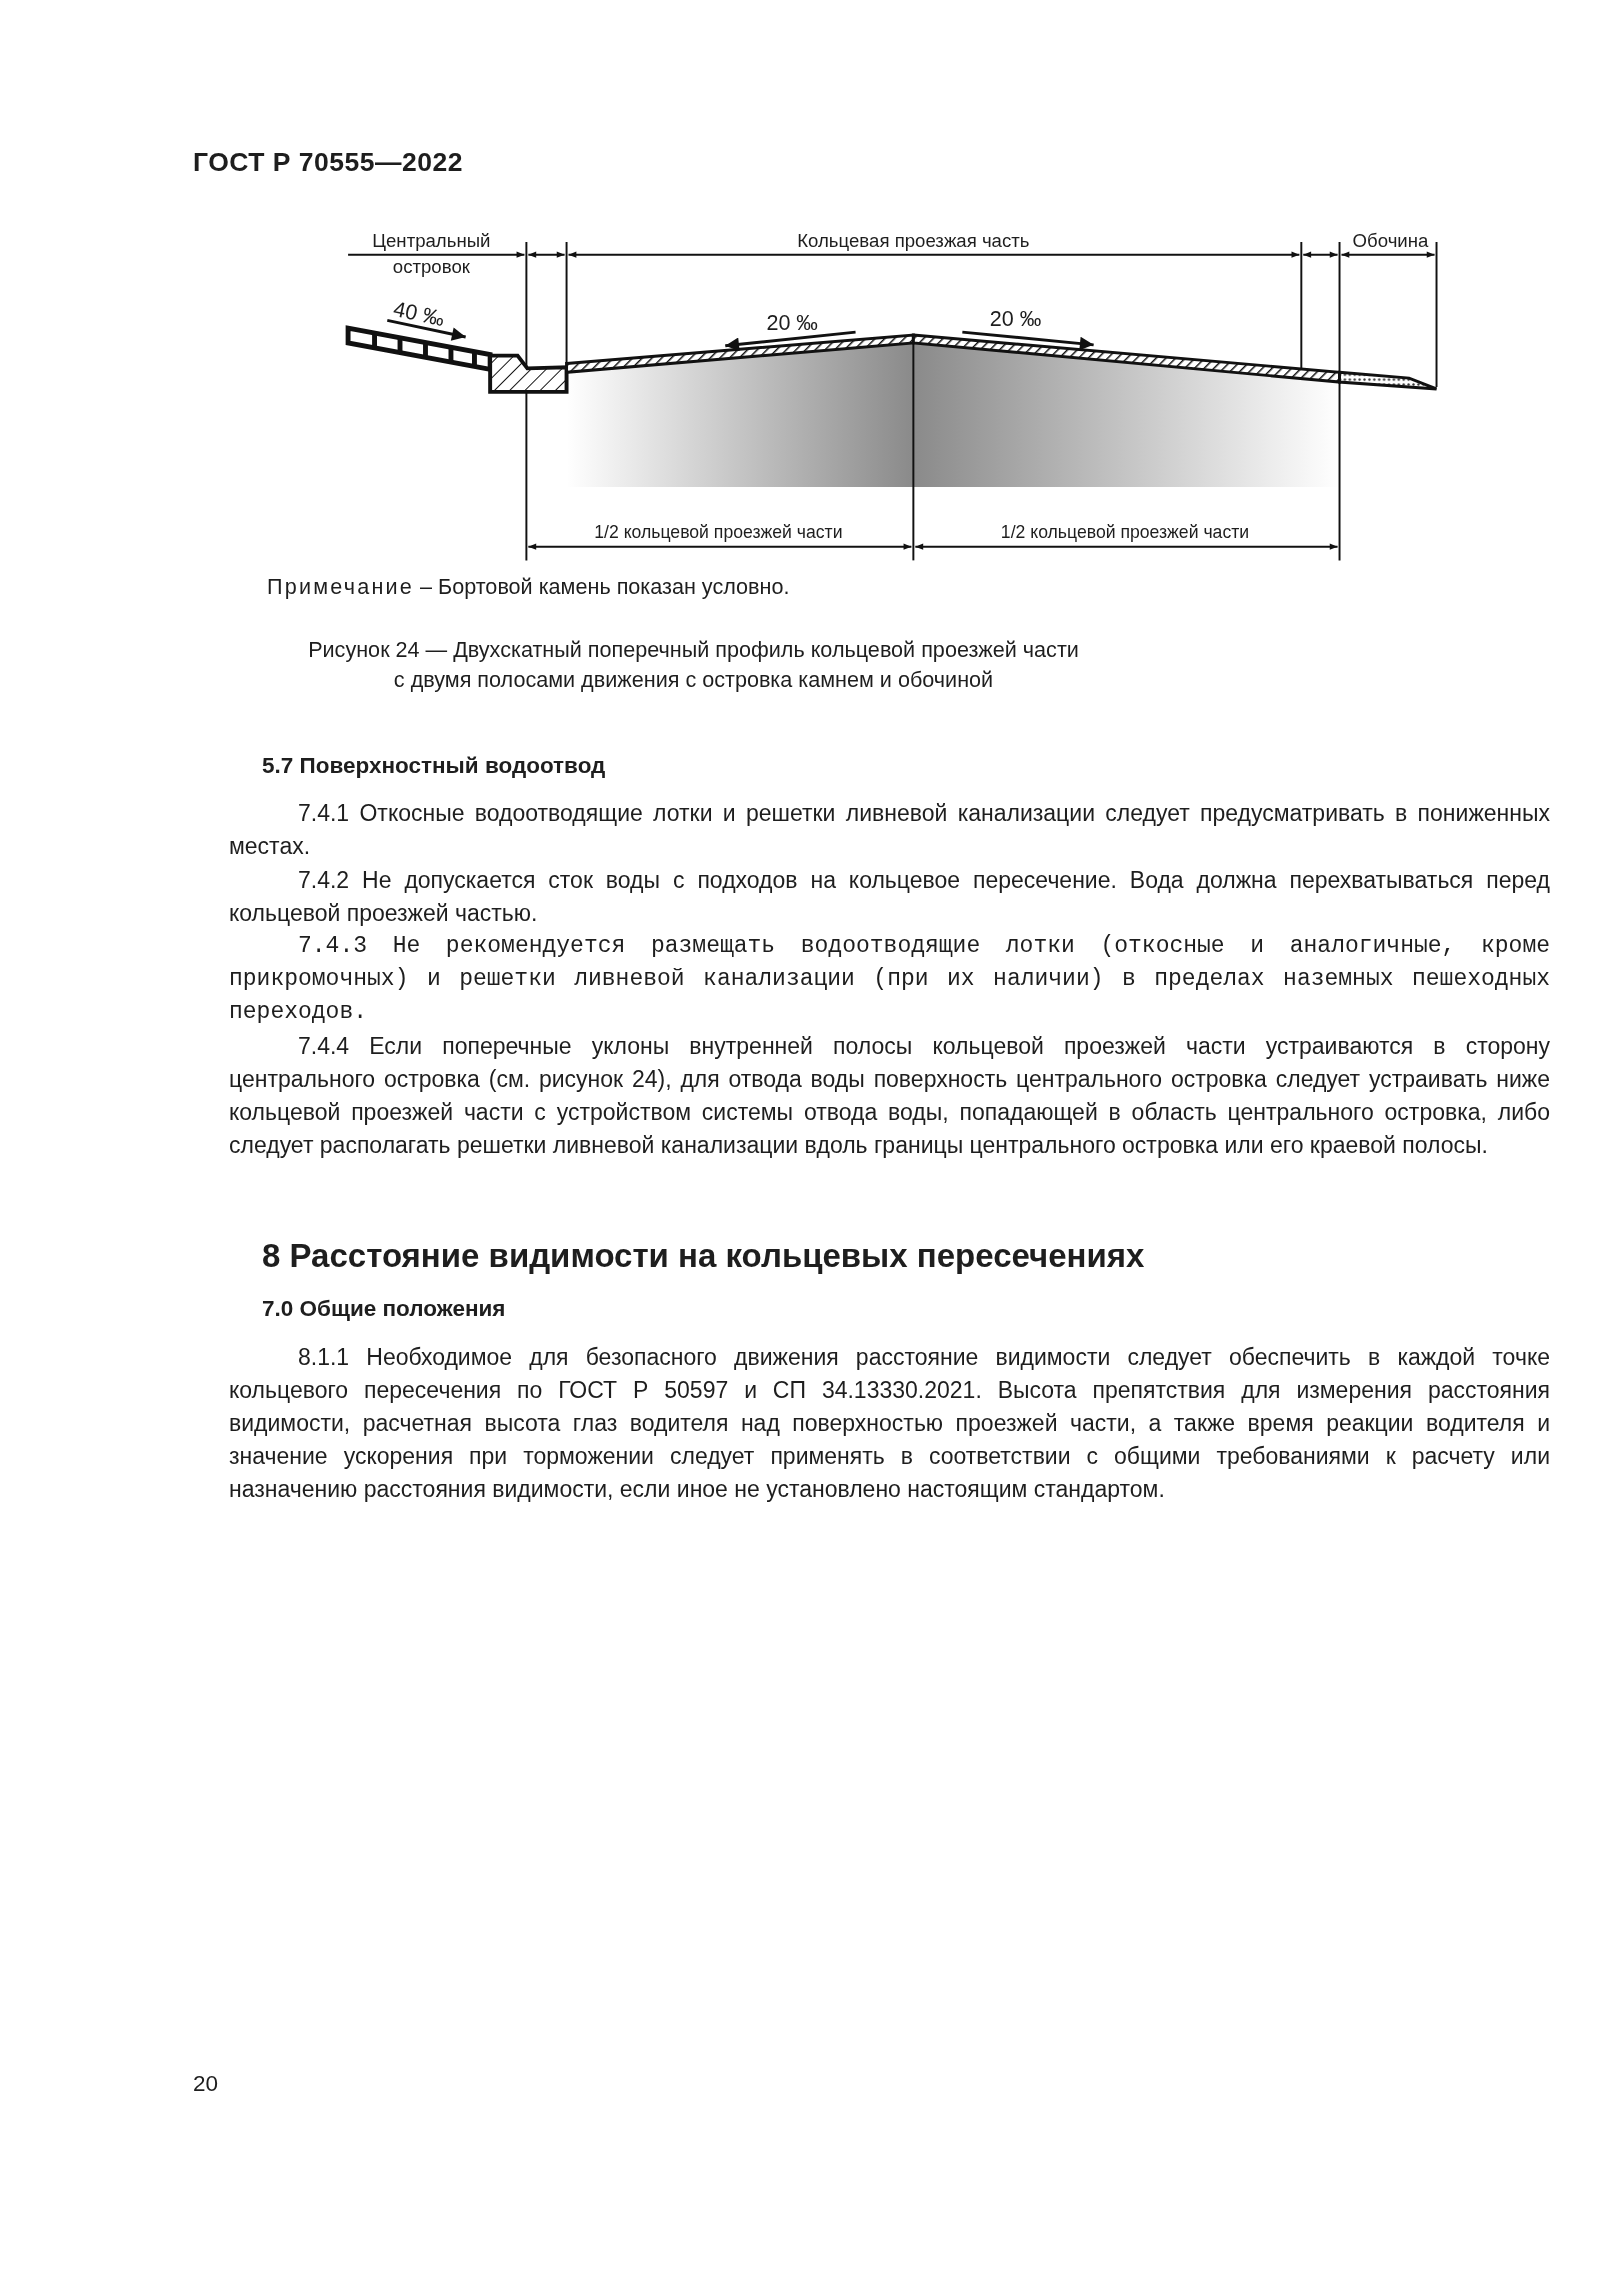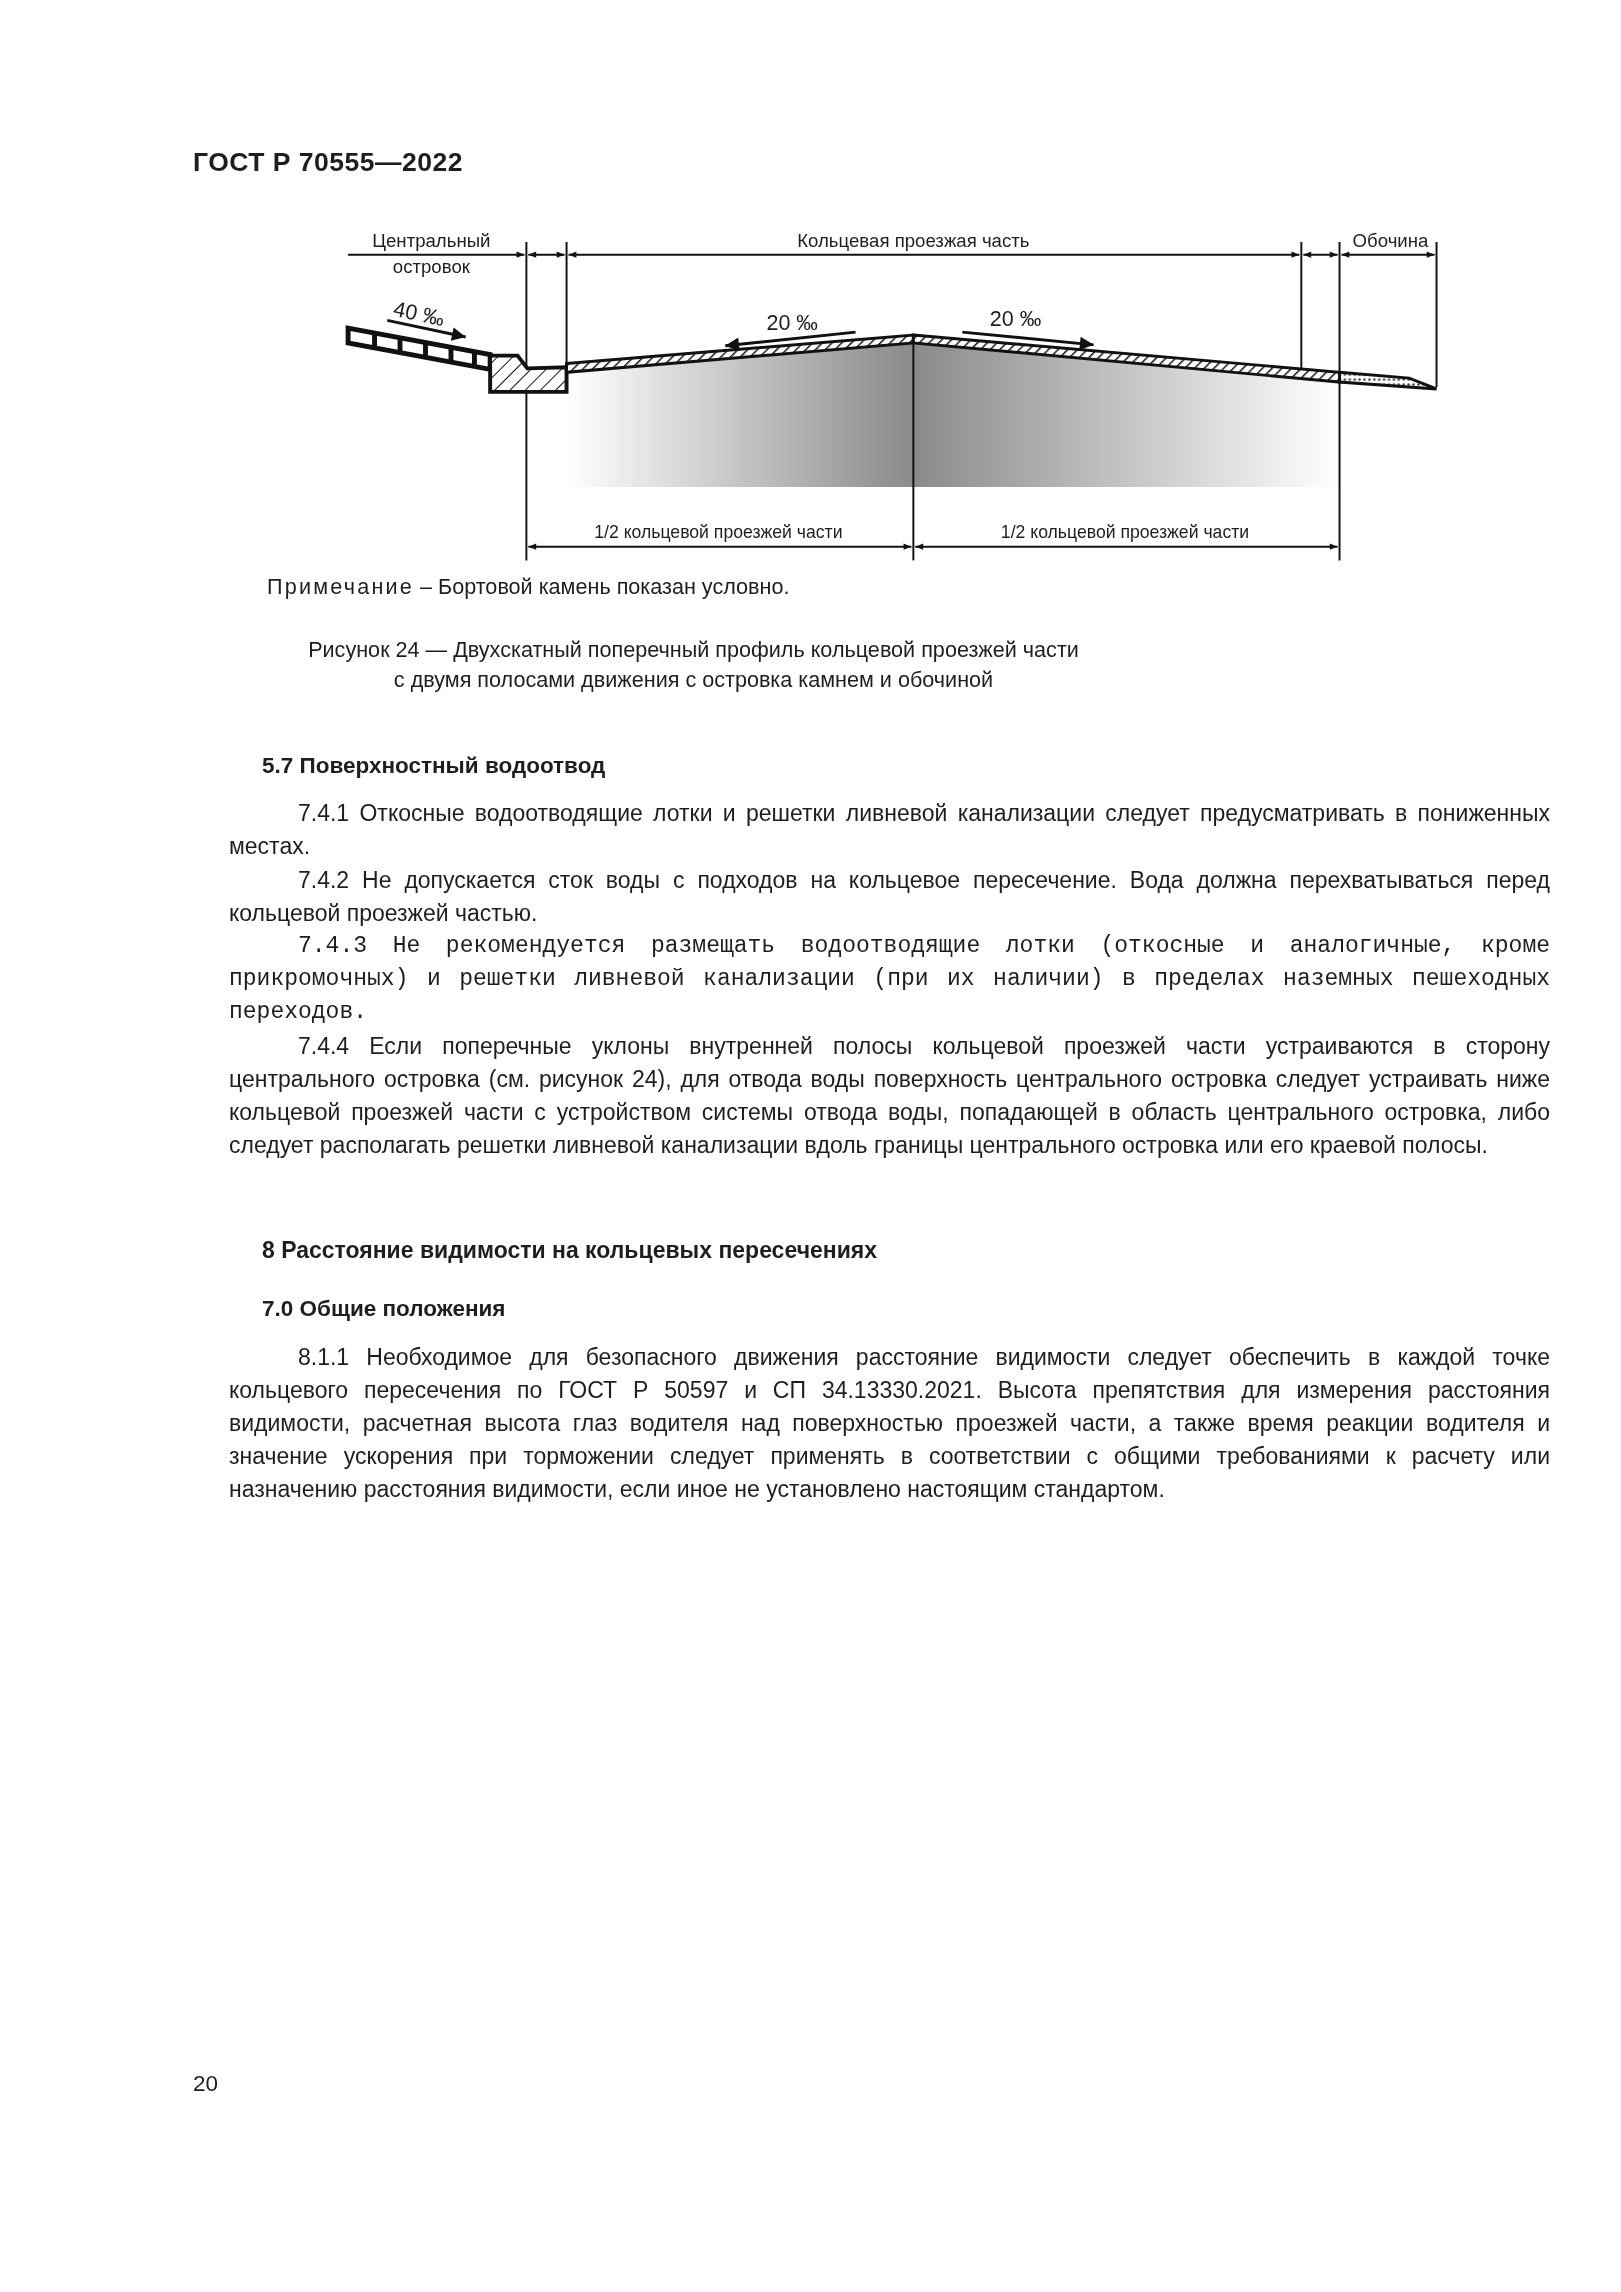--- a/index.html
+++ b/index.html
@@ -7,21 +7,21 @@
          font-family:"Liberation Sans", "DejaVu Sans", sans-serif; color:#1e1e1e; }
   .abs { position:absolute;text-align:right; }
   .hdr { left:193px; top:147px; font-size:26.5px; font-weight:bold; letter-spacing:0.5px; }
   #fig { position:absolute; left:0; top:0; }
   .note { left:267px; top:574px; font-size:21.6px; }
   .note .sp { letter-spacing:2.2px; }
   .caption { left:0; width:1387px; text-align:center; font-size:21.6px; }
   .cap1 { top:637px; }
   .cap2 { top:667px; }
   .h2 { left:262px; font-size:22.5px; font-weight:bold; }
-  .h1 { left:262px; font-size:23px; font-weight:bold; }
+  .h1 { left:262px; font-size:33px; font-weight:bold; }
   .para { left:193px; width:1321px; font-size:23px; line-height:33px; text-align:justify;margin-left:36px; }
   .para .ind { display:inline-block; width:69px; }
   .pagenum { left:193px; top:2071px; font-size:22.5px; }
   .lbl { font-family:"Liberation Sans", sans-serif; font-size:19px; fill:#1e1e1e; }
   .lblc { font-family:"Liberation Sans", sans-serif; font-size:18px; fill:#1e1e1e; }
   .pm { font-family:"Liberation Sans", sans-serif; font-size:22px; fill:#1e1e1e; }
 </style>
 </head>
 <body>
 

